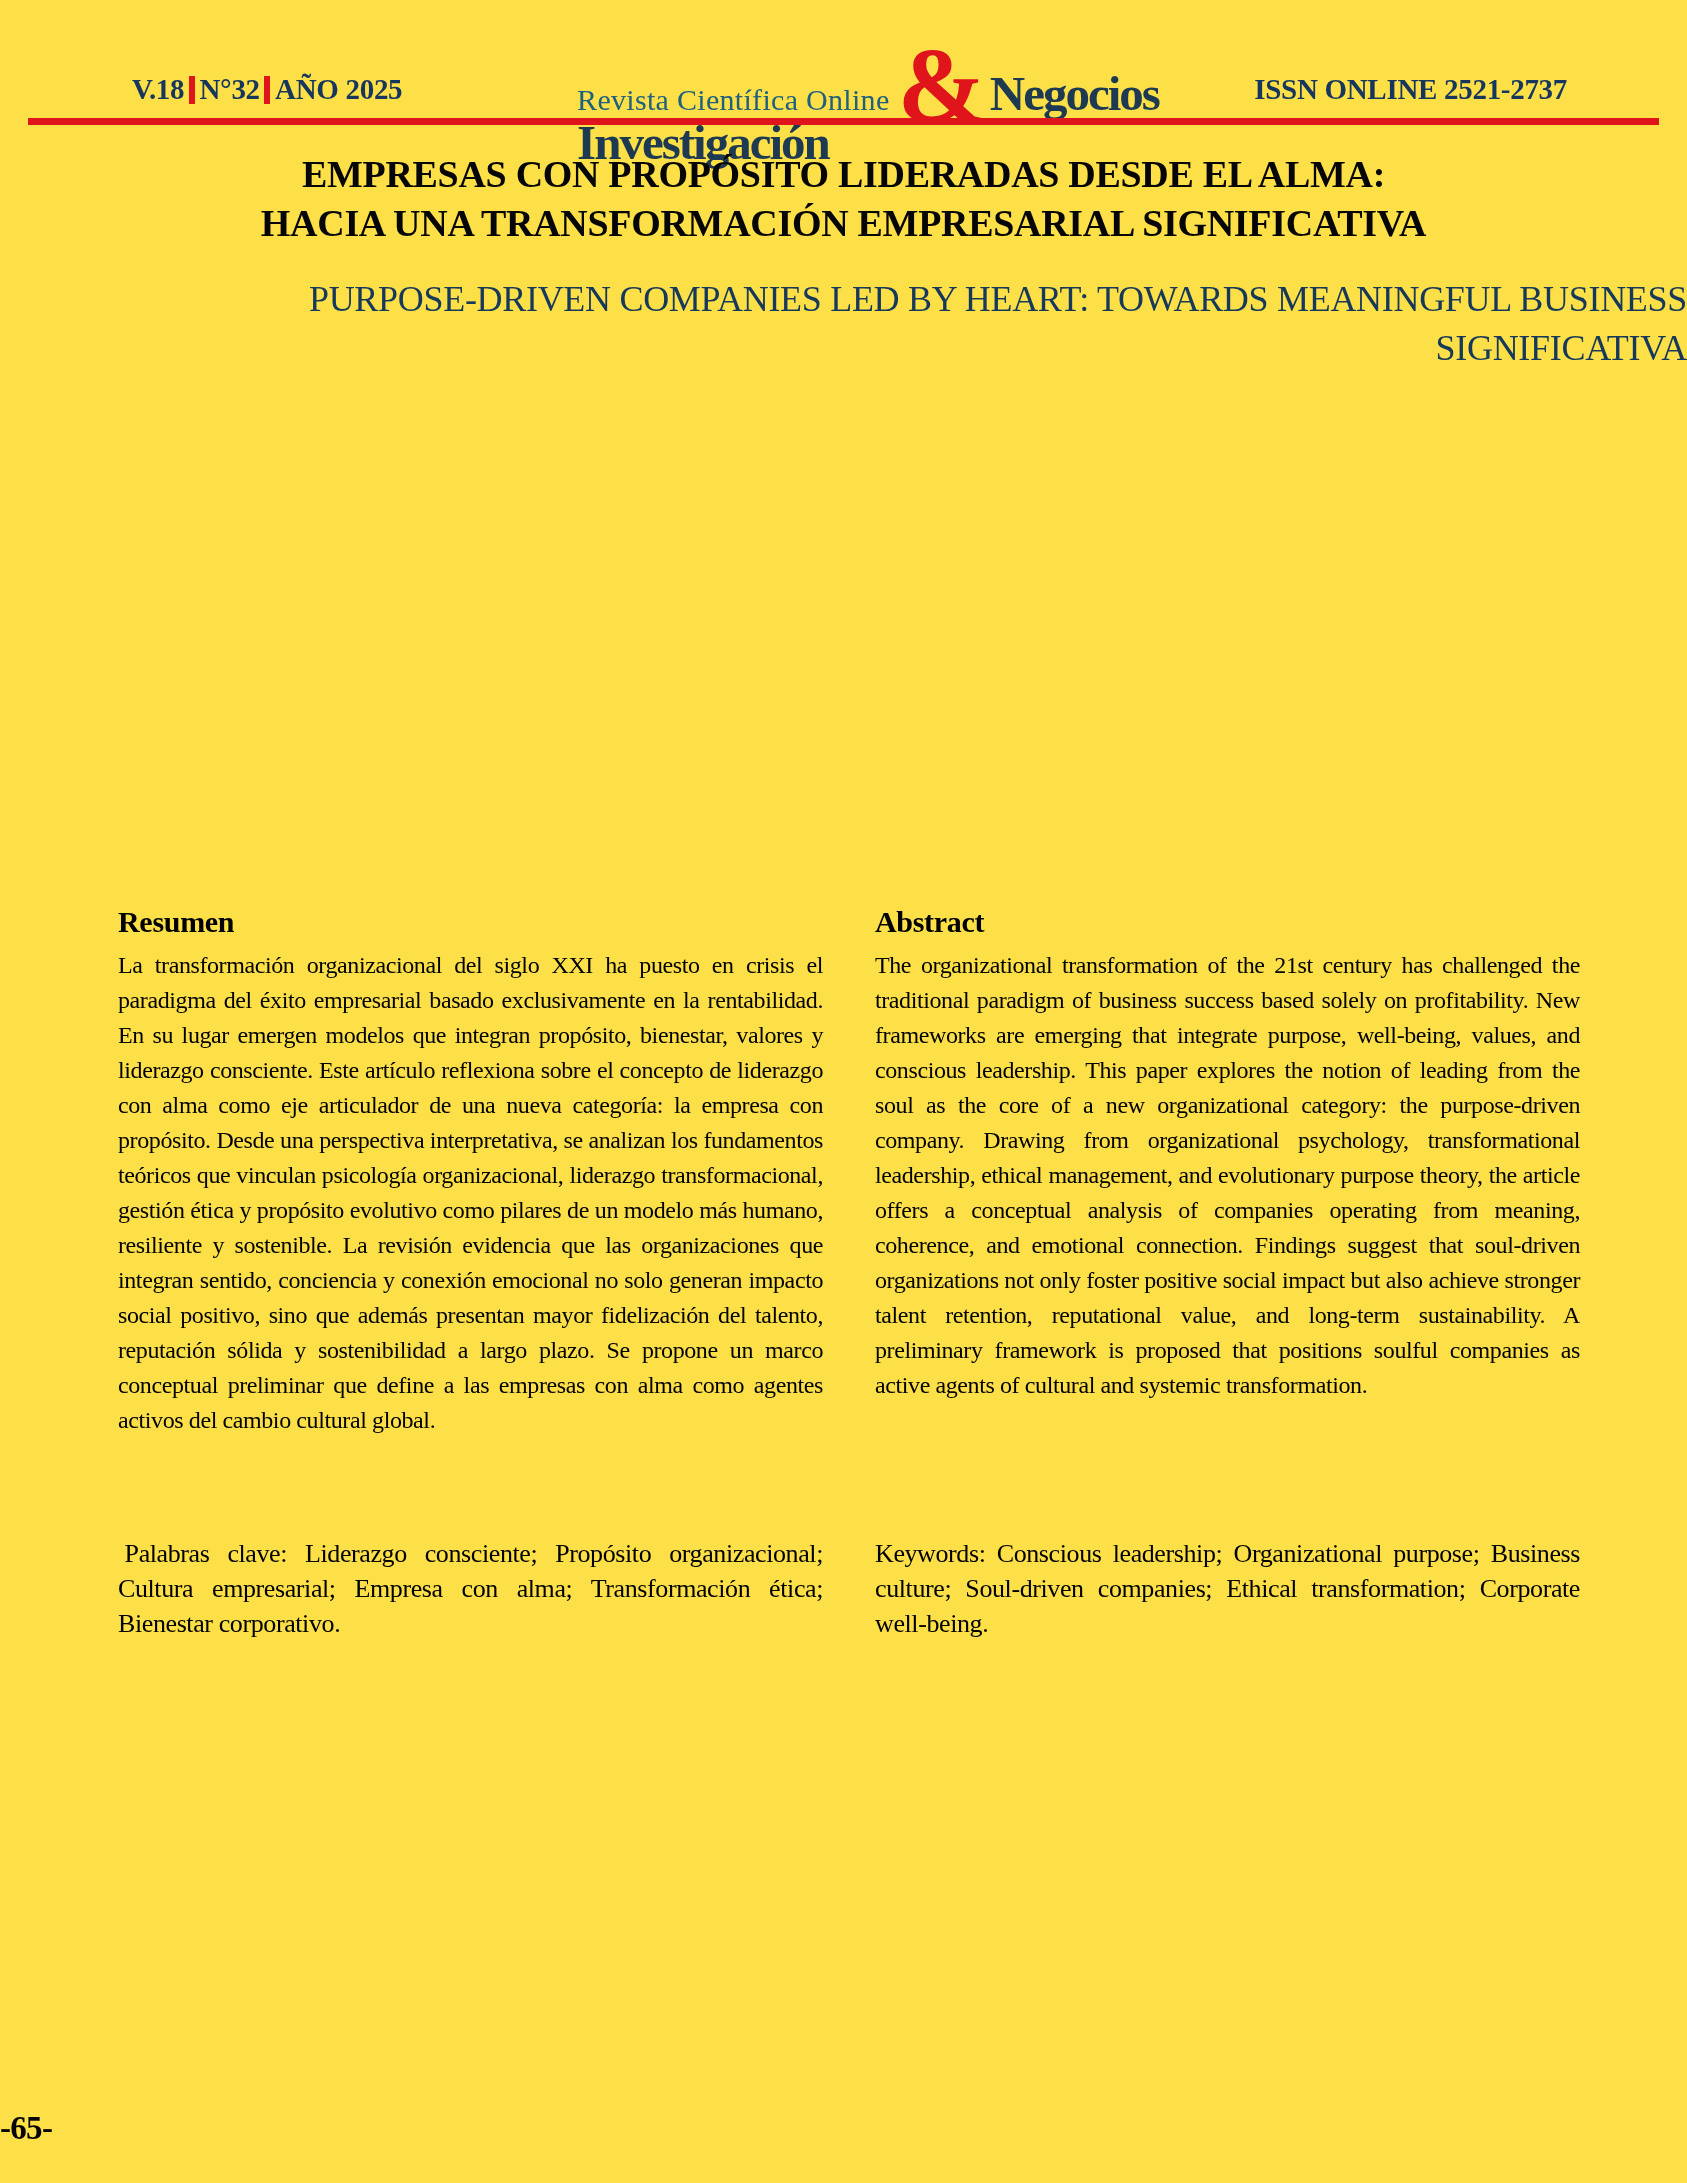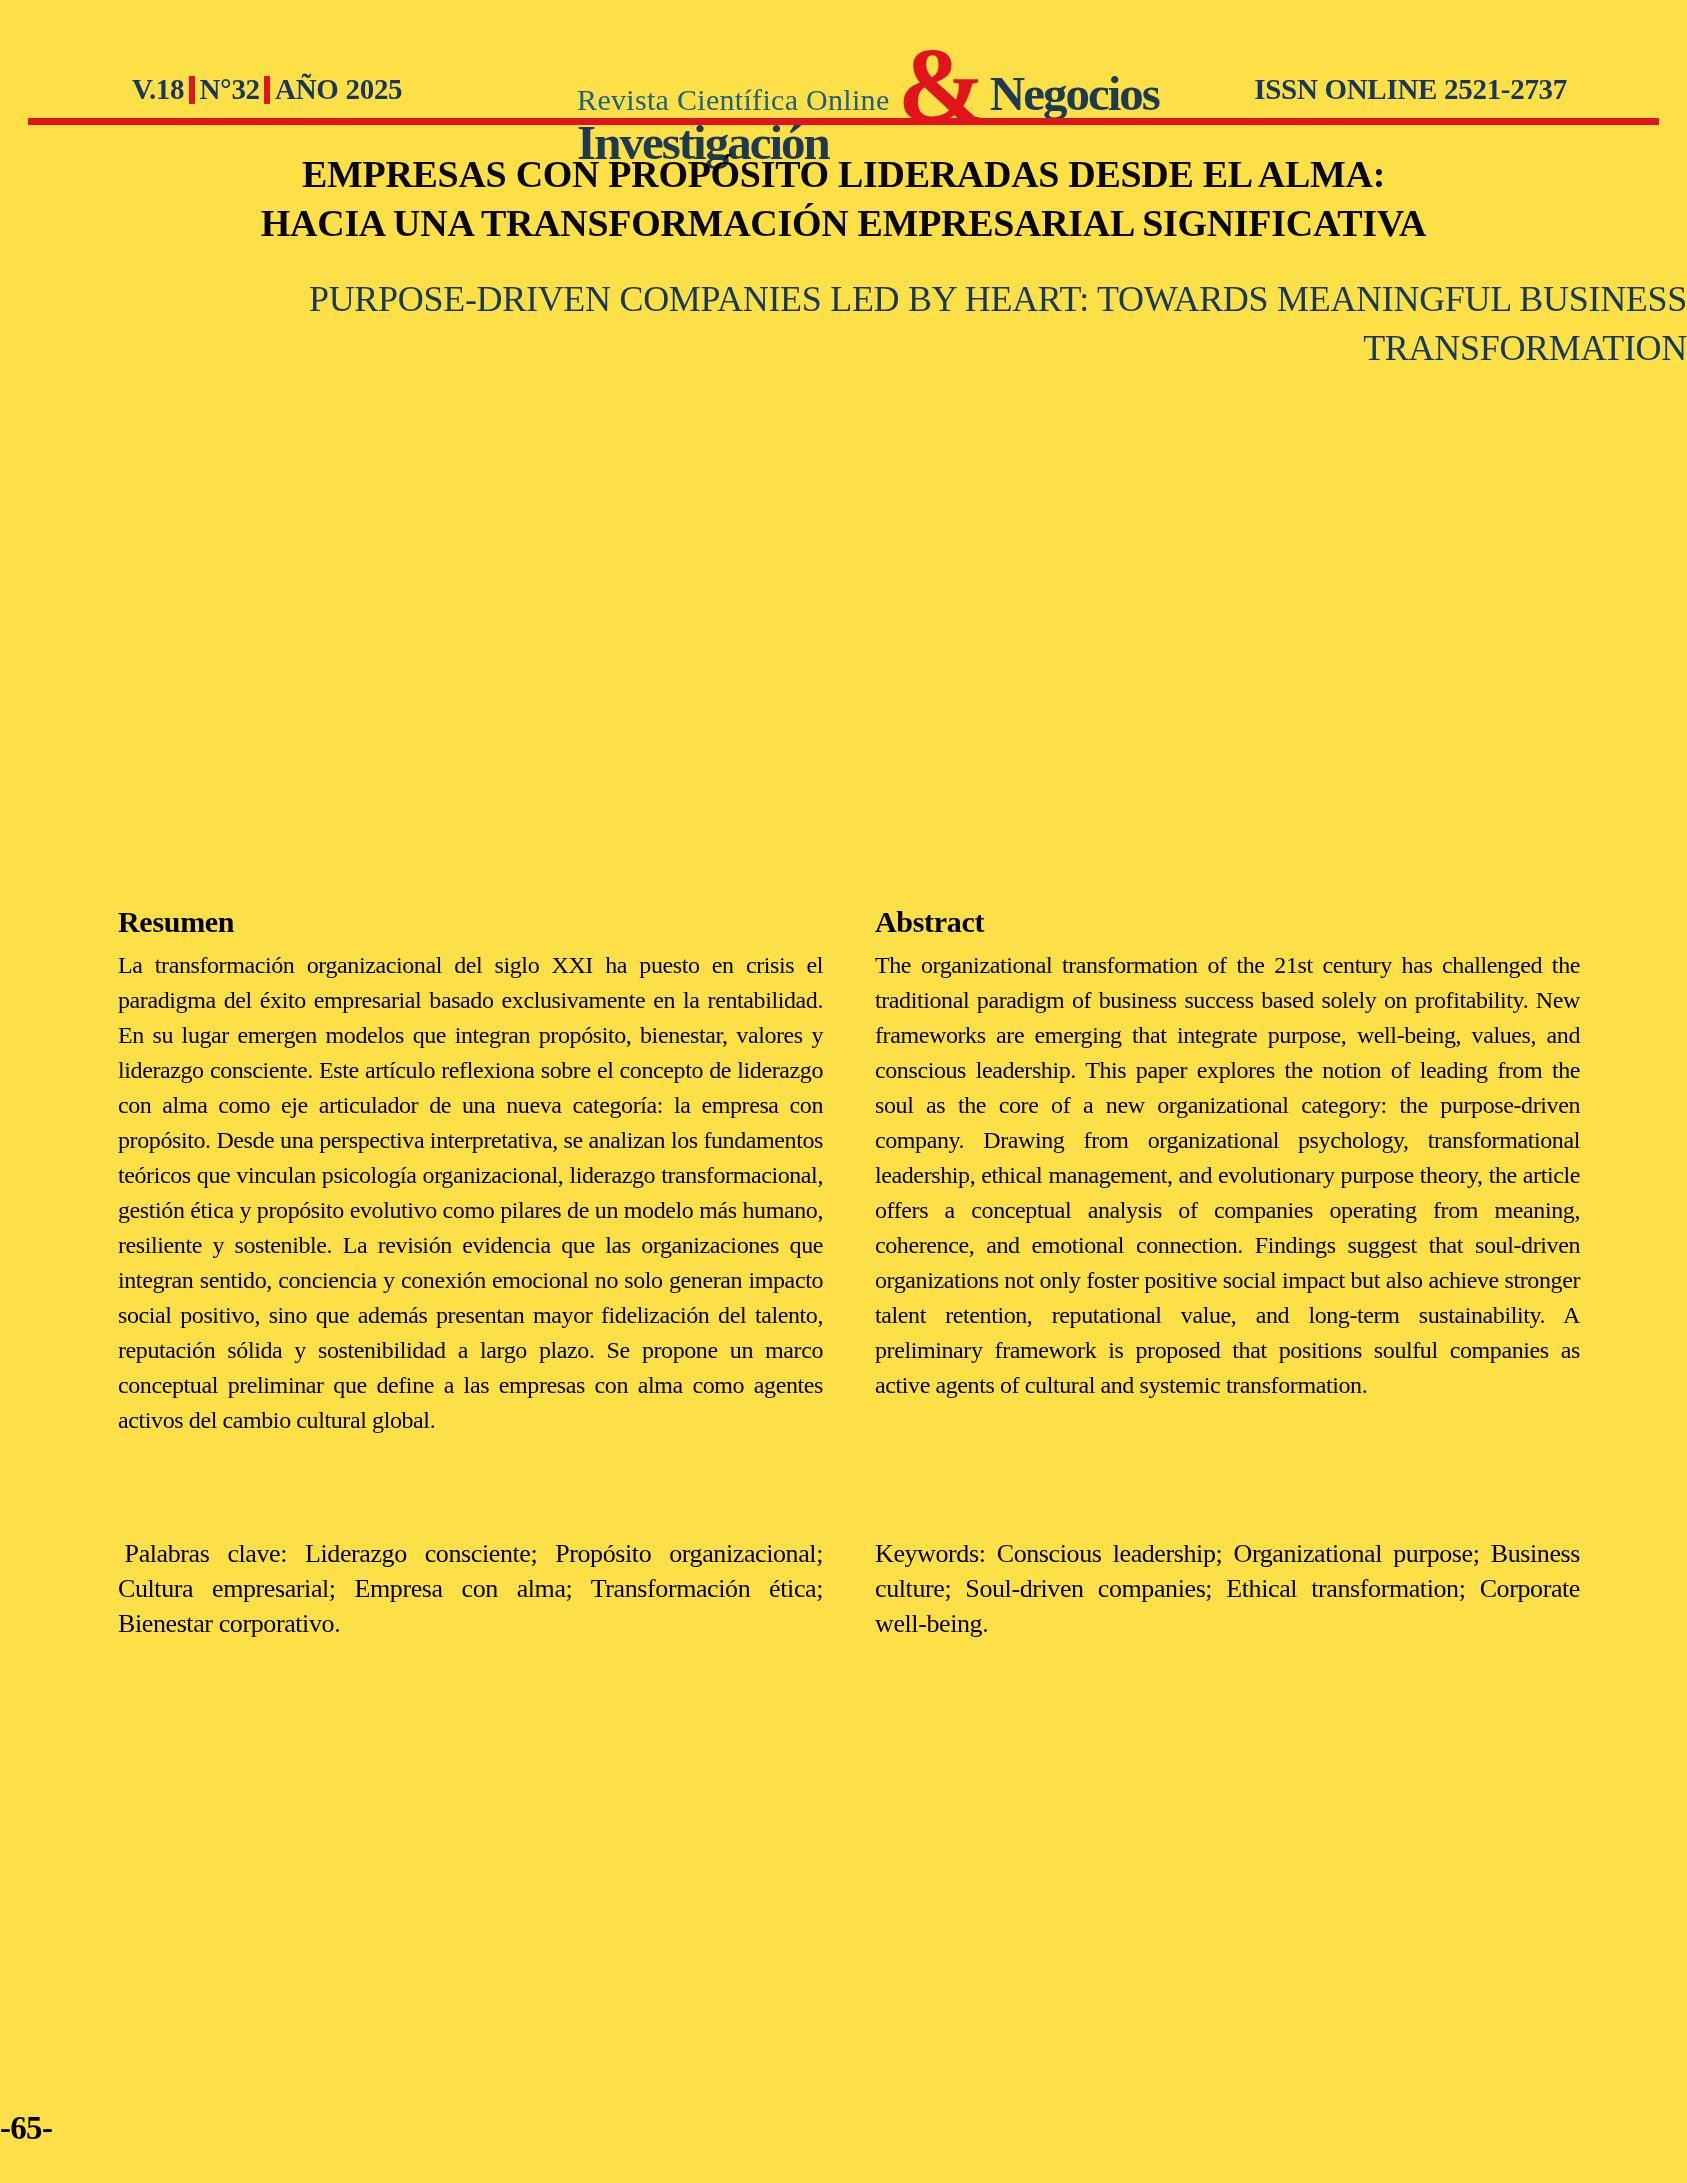--- a/index.html
+++ b/index.html
@@ -204,21 +204,21 @@
 
   <div class="header-rule"></div>
 
   <div class="title-es">
     <div>EMPRESAS CON PROPÓSITO LIDERADAS DESDE EL ALMA:</div>
     <div>HACIA UNA TRANSFORMACIÓN EMPRESARIAL SIGNIFICATIVA</div>
   </div>
 
   <div class="title-en">
     <div>PURPOSE-DRIVEN COMPANIES LED BY HEART: TOWARDS MEANINGFUL BUSINESS</div>
-    <div>TRANSFORMATION</div>
+    <div>SIGNIFICATIVA</div>
   </div>
 
 
   <div class="col col-left">
     <div class="col-heading">Resumen</div>
     <div class="col-body">La transformación organizacional del siglo XXI ha puesto en crisis el paradigma del éxito empresarial basado exclusivamente en la rentabilidad. En su lugar emergen modelos que integran propósito, bienestar, valores y liderazgo consciente. Este artículo reflexiona sobre el concepto de liderazgo con alma como eje articulador de una nueva categoría: la empresa con propósito. Desde una perspectiva interpretativa, se analizan los fundamentos teóricos que vinculan psicología organizacional, liderazgo transformacional, gestión ética y propósito evolutivo como pilares de un modelo más humano, resiliente y sostenible. La revisión evidencia que las organizaciones que integran sentido, conciencia y conexión emocional no solo generan impacto social positivo, sino que además presentan mayor fidelización del talento, reputación sólida y sostenibilidad a largo plazo. Se propone un marco conceptual preliminar que define a las empresas con alma como agentes activos del cambio cultural global.</div>
   </div>
 
   <div class="col col-right">
     <div class="col-heading">Abstract</div>

